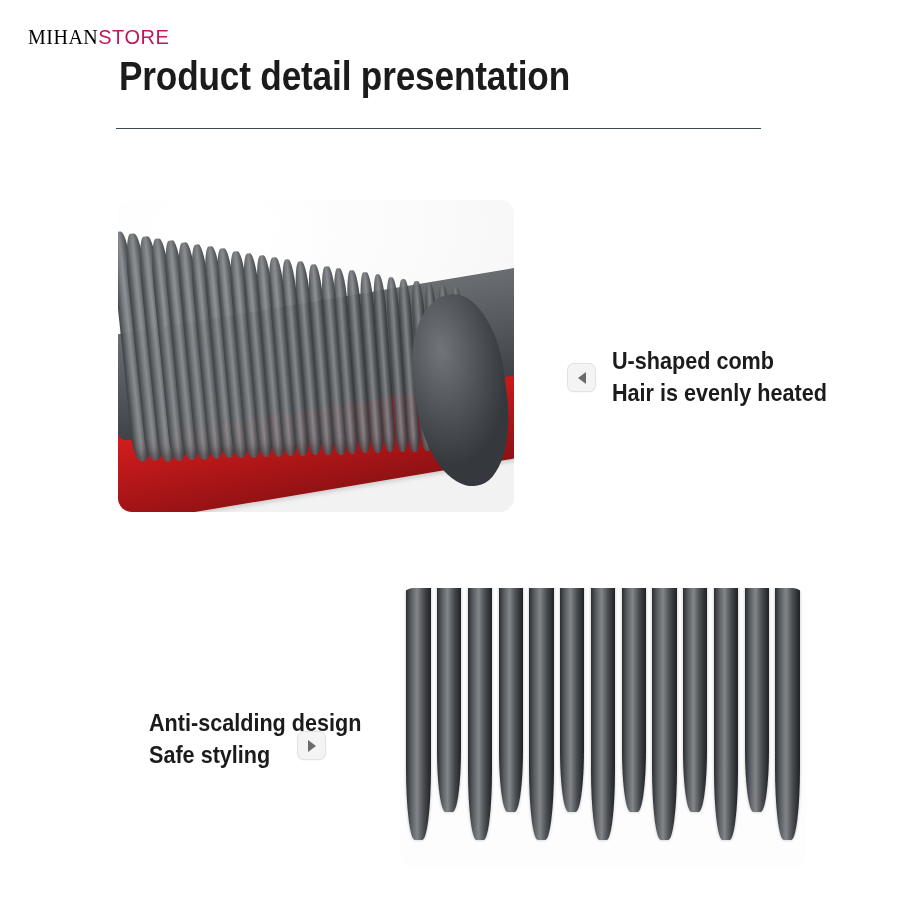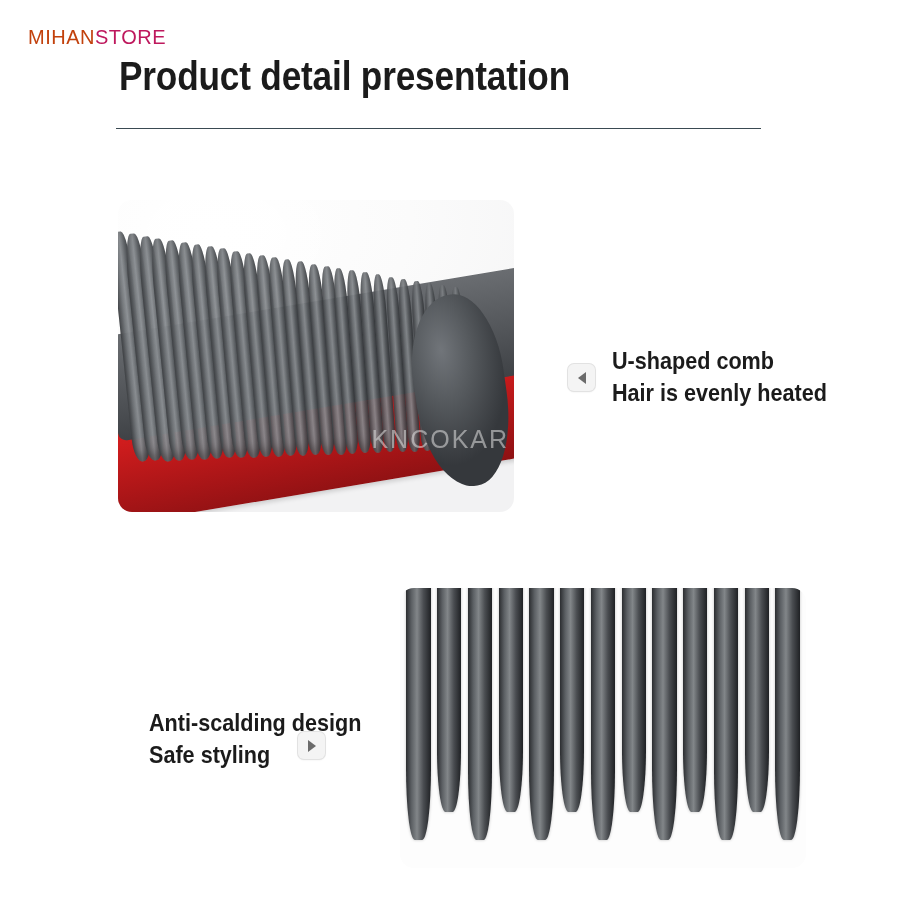--- a/index.html
+++ b/index.html
@@ -20,21 +20,21 @@
   #brand-logo {
     position: absolute;
     left: 28px;
     top: 26px;
     font-family: "Liberation Sans", sans-serif;
     font-size: 20px;
     letter-spacing: 0.5px;
     font-weight: 400;
     white-space: nowrap;
   }
-  #brand-logo .part-a { color: #c2410c; }
+  #brand-logo .part-a { color: #000000; font-family: Liberation Serif, serif; }
   #brand-logo .part-b { color: #be185d; }
 
   
   #page-title {
     position: absolute;
     left: 119px;
     top: 54px;
     font-family: "Liberation Sans Narrow", "Liberation Sans", sans-serif;
     font-size: 40px;
     font-weight: bold;
@@ -241,21 +241,20 @@
       <div class="tooth" style="left: 62.3846%; top: 23.1538%; width: 3.21154%; height: 57.9231%; transform: rotate(-4.17308deg); opacity: 0.93;"></div>
       <div class="tooth" style="left: 65.6154%; top: 23.8462%; width: 3.13846%; height: 57.0769%; transform: rotate(-4.07692deg); opacity: 0.92;"></div>
       <div class="tooth" style="left: 68.8462%; top: 24.5385%; width: 3.06538%; height: 56.2308%; transform: rotate(-3.98077deg); opacity: 0.92;"></div>
       <div class="tooth" style="left: 72.0769%; top: 25.2308%; width: 2.99231%; height: 55.3846%; transform: rotate(-3.88462deg); opacity: 0.92;"></div>
       <div class="tooth" style="left: 75.3077%; top: 25.9231%; width: 2.91923%; height: 54.5385%; transform: rotate(-3.78846deg); opacity: 0.92;"></div>
       <div class="tooth" style="left: 78.5385%; top: 26.6154%; width: 2.84615%; height: 53.6923%; transform: rotate(-3.69231deg); opacity: 0.91;"></div>
       <div class="tooth" style="left: 81.7692%; top: 27.3077%; width: 2.77308%; height: 52.8462%; transform: rotate(-3.59615deg); opacity: 0.91;"></div>
       <div class="tooth" style="left: 85%; top: 28%; width: 2.7%; height: 52%; transform: rotate(-3.5deg); opacity: 0.91;"></div>
     </div>
   <div class="end-cap"></div>
-  <div class="watermark">KNCOKAR</div>
 </div>
 
 <div id="photo-comb-teeth">
   <div id="closeup-prongs">
       <div class="prong" style="left: 1.57143%; width: 6%;"></div>
       <div class="prong short" style="left: 9.14286%; width: 6%;"></div>
       <div class="prong" style="left: 16.7143%; width: 6%;"></div>
       <div class="prong short" style="left: 24.2857%; width: 6%;"></div>
       <div class="prong" style="left: 31.8571%; width: 6%;"></div>
       <div class="prong short" style="left: 39.4286%; width: 6%;"></div>

